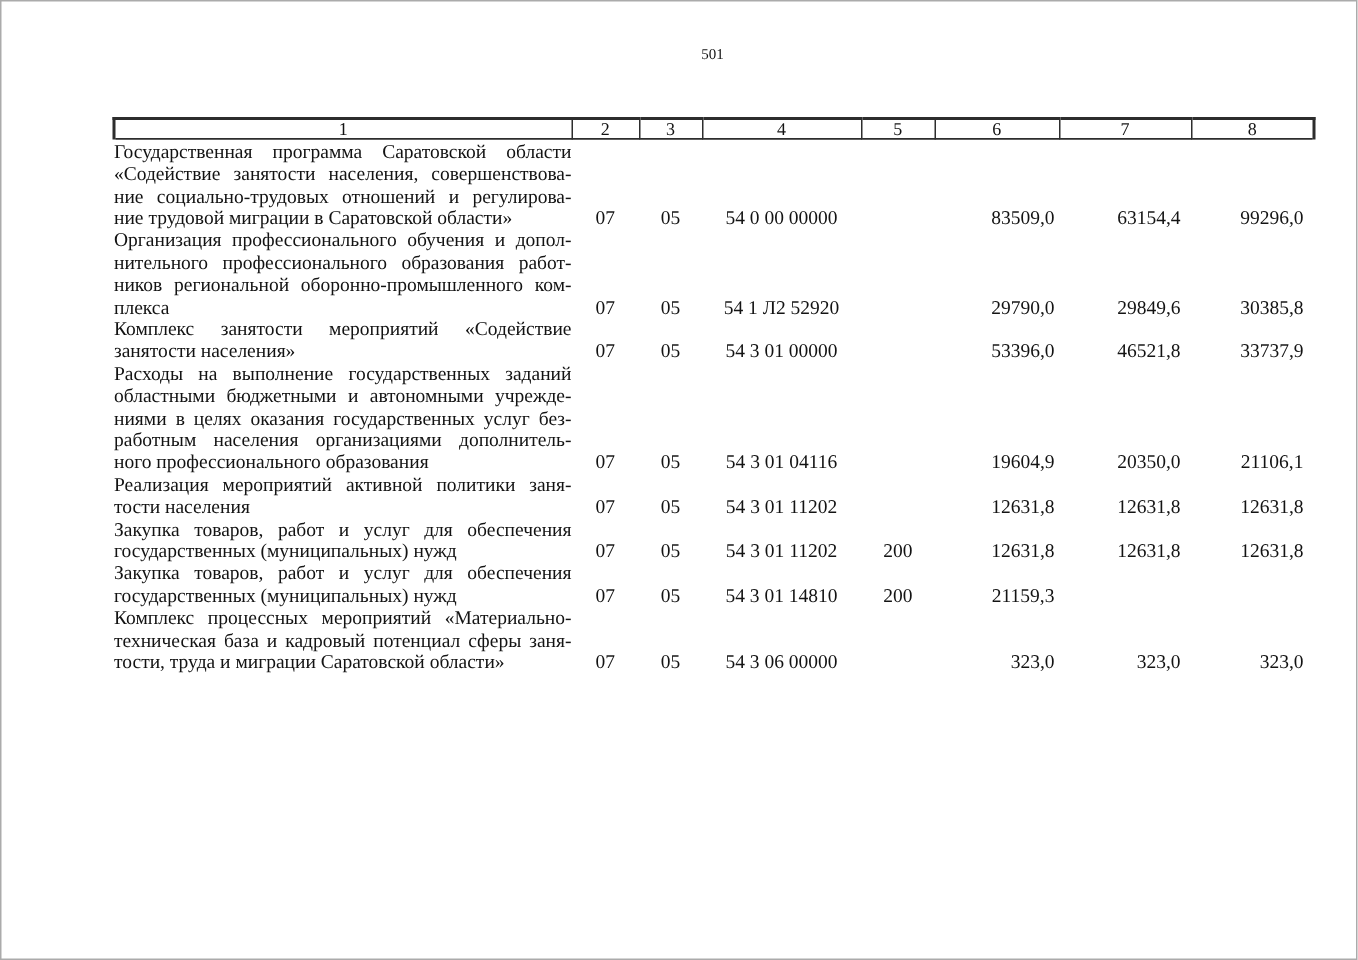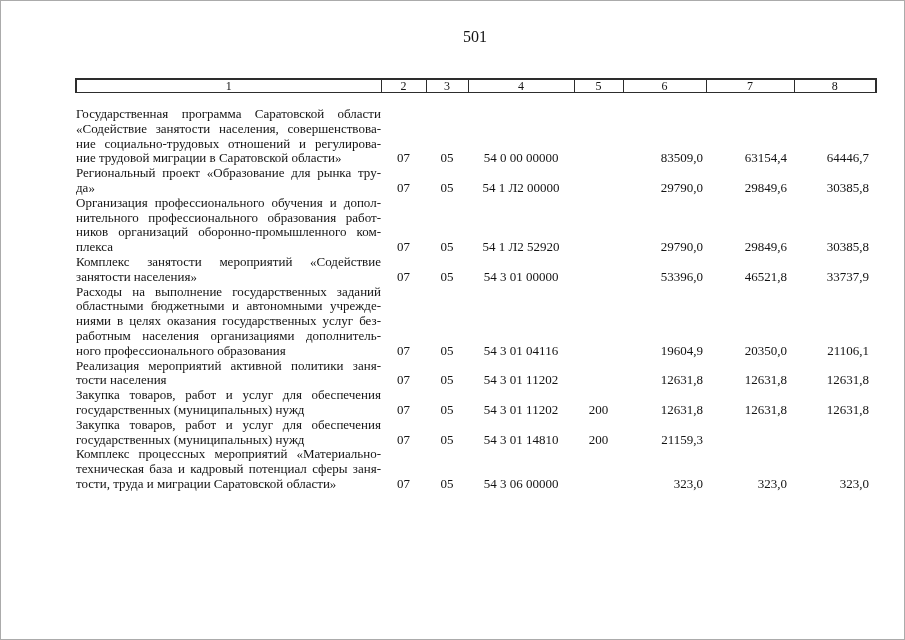--- a/index.html
+++ b/index.html
@@ -14,21 +14,21 @@
   .page-frame {
     position: absolute; inset: 0;
     border: 1px solid #ababab;
     box-sizing: border-box;
     pointer-events: none;
   }
   .page-number {
     position: absolute;
     top: 29px; left: 75px; width: 800px;
     text-align: center;
-    font-size: 16px;
+    font-size: 10px;
     line-height: 15px;
   }
   table.budget {
     position: absolute;
     left: 75px; top: 78px;
     width: 800px;
     border-collapse: collapse;
     table-layout: fixed;
   }
   table.budget th {
@@ -44,21 +44,21 @@
   }
   table.budget th:first-child { border-left-width: 2px; }
   table.budget th:last-child  { border-right-width: 2px; }
   table.budget td {
     padding: 0;
     vertical-align: bottom;
     font-size: 13px;
     line-height: 14.8px;
     white-space: nowrap;
   }
-  tbody tr:first-child td { padding-top: 14px; }
+  tbody tr:first-child td { padding-top: 1px; }
   td.c-name {
     white-space: normal;
     padding-left: 9px;
     padding-right: 2px;
     text-align: left;
   }
   td.c-name .jline { text-align: justify; text-align-last: justify; }
   td.c-name .lline { text-align: right; text-align-last: left; }
   td.c-center { text-align: center; }
   td.c-num  { text-align: right; }
@@ -102,40 +102,27 @@
           <div class="jline">«Содействие занятости населения, совершенствова-</div>
           <div class="jline">ние социально-трудовых отношений и регулирова-</div>
           <div class="lline">ние трудовой миграции в Саратовской области»</div>
         </td>
         <td class="c-center">07</td>
         <td class="c-center">05</td>
         <td class="c-center">54 0 00 00000</td>
         <td class="c-center"></td>
         <td class="c-num p6">83509,0</td>
         <td class="c-num p7">63154,4</td>
-        <td class="c-num p8">64446,7</td>
-      </tr>
-      <tr>
-        <td class="c-name">
-          <div class="jline">Региональный проект «Образование для рынка тру-</div>
-          <div class="lline">да»</div>
-        </td>
-        <td class="c-center">07</td>
-        <td class="c-center">05</td>
-        <td class="c-center">54 1 Л2 00000</td>
-        <td class="c-center"></td>
-        <td class="c-num p6">29790,0</td>
-        <td class="c-num p7">29849,6</td>
-        <td class="c-num p8">30385,8</td>
+        <td class="c-num p8">99296,0</td>
       </tr>
       <tr>
         <td class="c-name">
           <div class="jline">Организация профессионального обучения и допол-</div>
           <div class="jline">нительного профессионального образования работ-</div>
-          <div class="jline">ников организаций оборонно-промышленного ком-</div>
+          <div class="jline">ников региональной оборонно-промышленного ком-</div>
           <div class="lline">плекса</div>
         </td>
         <td class="c-center">07</td>
         <td class="c-center">05</td>
         <td class="c-center">54 1 Л2 52920</td>
         <td class="c-center"></td>
         <td class="c-num p6">29790,0</td>
         <td class="c-num p7">29849,6</td>
         <td class="c-num p8">30385,8</td>
       </tr>

